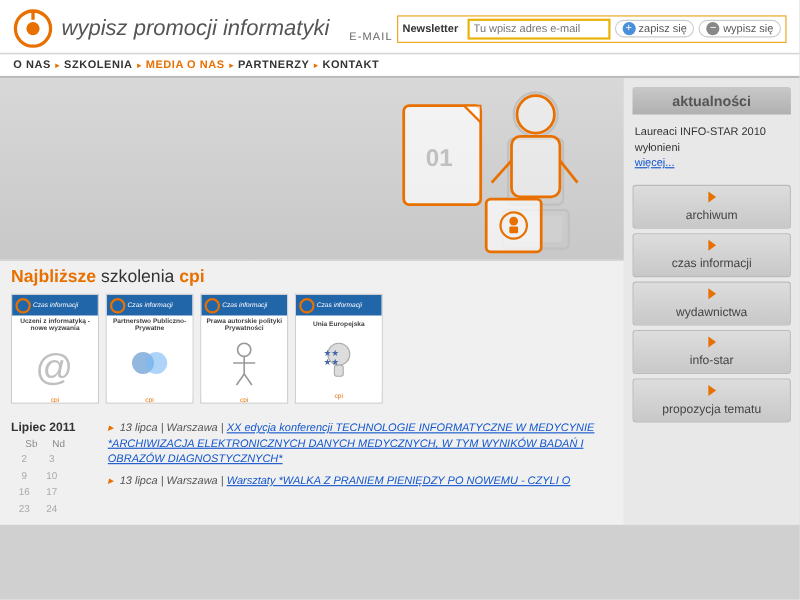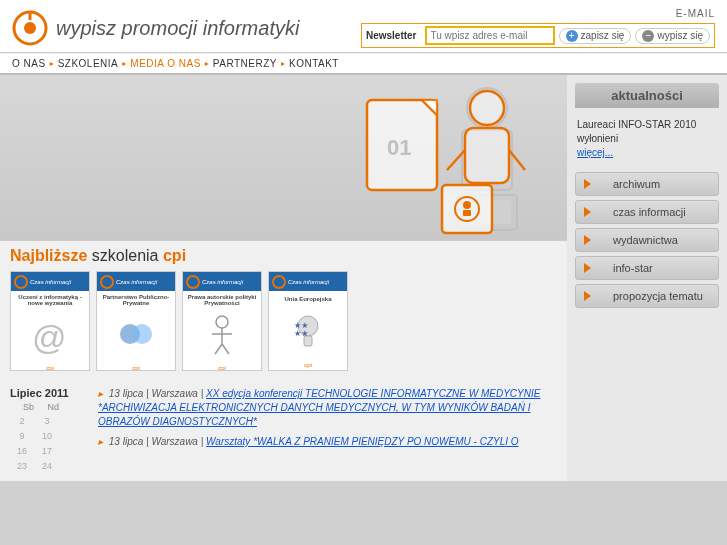--- a/index.html
+++ b/index.html
@@ -31,21 +31,20 @@
       height: 36px;
     }
     #logo-text {
       font-size: 20px;
       color: #555;
       font-style: italic;
       font-weight: 300;
     }
     #newsletter-area {
       display: flex;
-      flex-direction: column;
       align-items: flex-end;
       gap: 4px;
     }
     #email-label {
       font-size: 10px;
       color: #666;
       text-align: right;
       letter-spacing: 1px;
     }
     #newsletter-box {
@@ -114,21 +113,21 @@
       padding: 4px 12px;
       display: flex;
       gap: 4px;
       align-items: center;
     }
     .nav-item {
       font-size: 10px;
       color: #333;
       cursor: pointer;
       text-transform: uppercase;
-      font-weight: normal;
+      font-weight: bold;
       letter-spacing: 0.5px;
       text-align: right;
     }
     .nav-dot {
       color: #e87000;
       font-size: 8px;
     }
     .nav-item.active { color: #e87000; }
 
     
@@ -336,29 +335,30 @@
       line-height: 1.4;
     }
     .more-link {
       color: #1155cc;
       cursor: pointer;
       text-decoration: underline;
     }
     .sidebar-btn {
       display: flex;
       align-items: center;
-      gap: 22px;
+      gap: 6px;
       background: linear-gradient(180deg, #ddd, #c8c8c8);
       border: 1px solid #bbb;
       border-radius: 3px;
       padding: 5px 8px;
       margin-bottom: 4px;
       cursor: pointer;
       font-size: 11px;
       color: #444;
+      flex-direction: column;
     }
     .sidebar-arrow {
       display: inline-block;
       width: 0;
       height: 0;
       border-top: 5px solid transparent;
       border-bottom: 5px solid transparent;
       border-left: 7px solid #e87000;
       flex-shrink: 0;
     }

